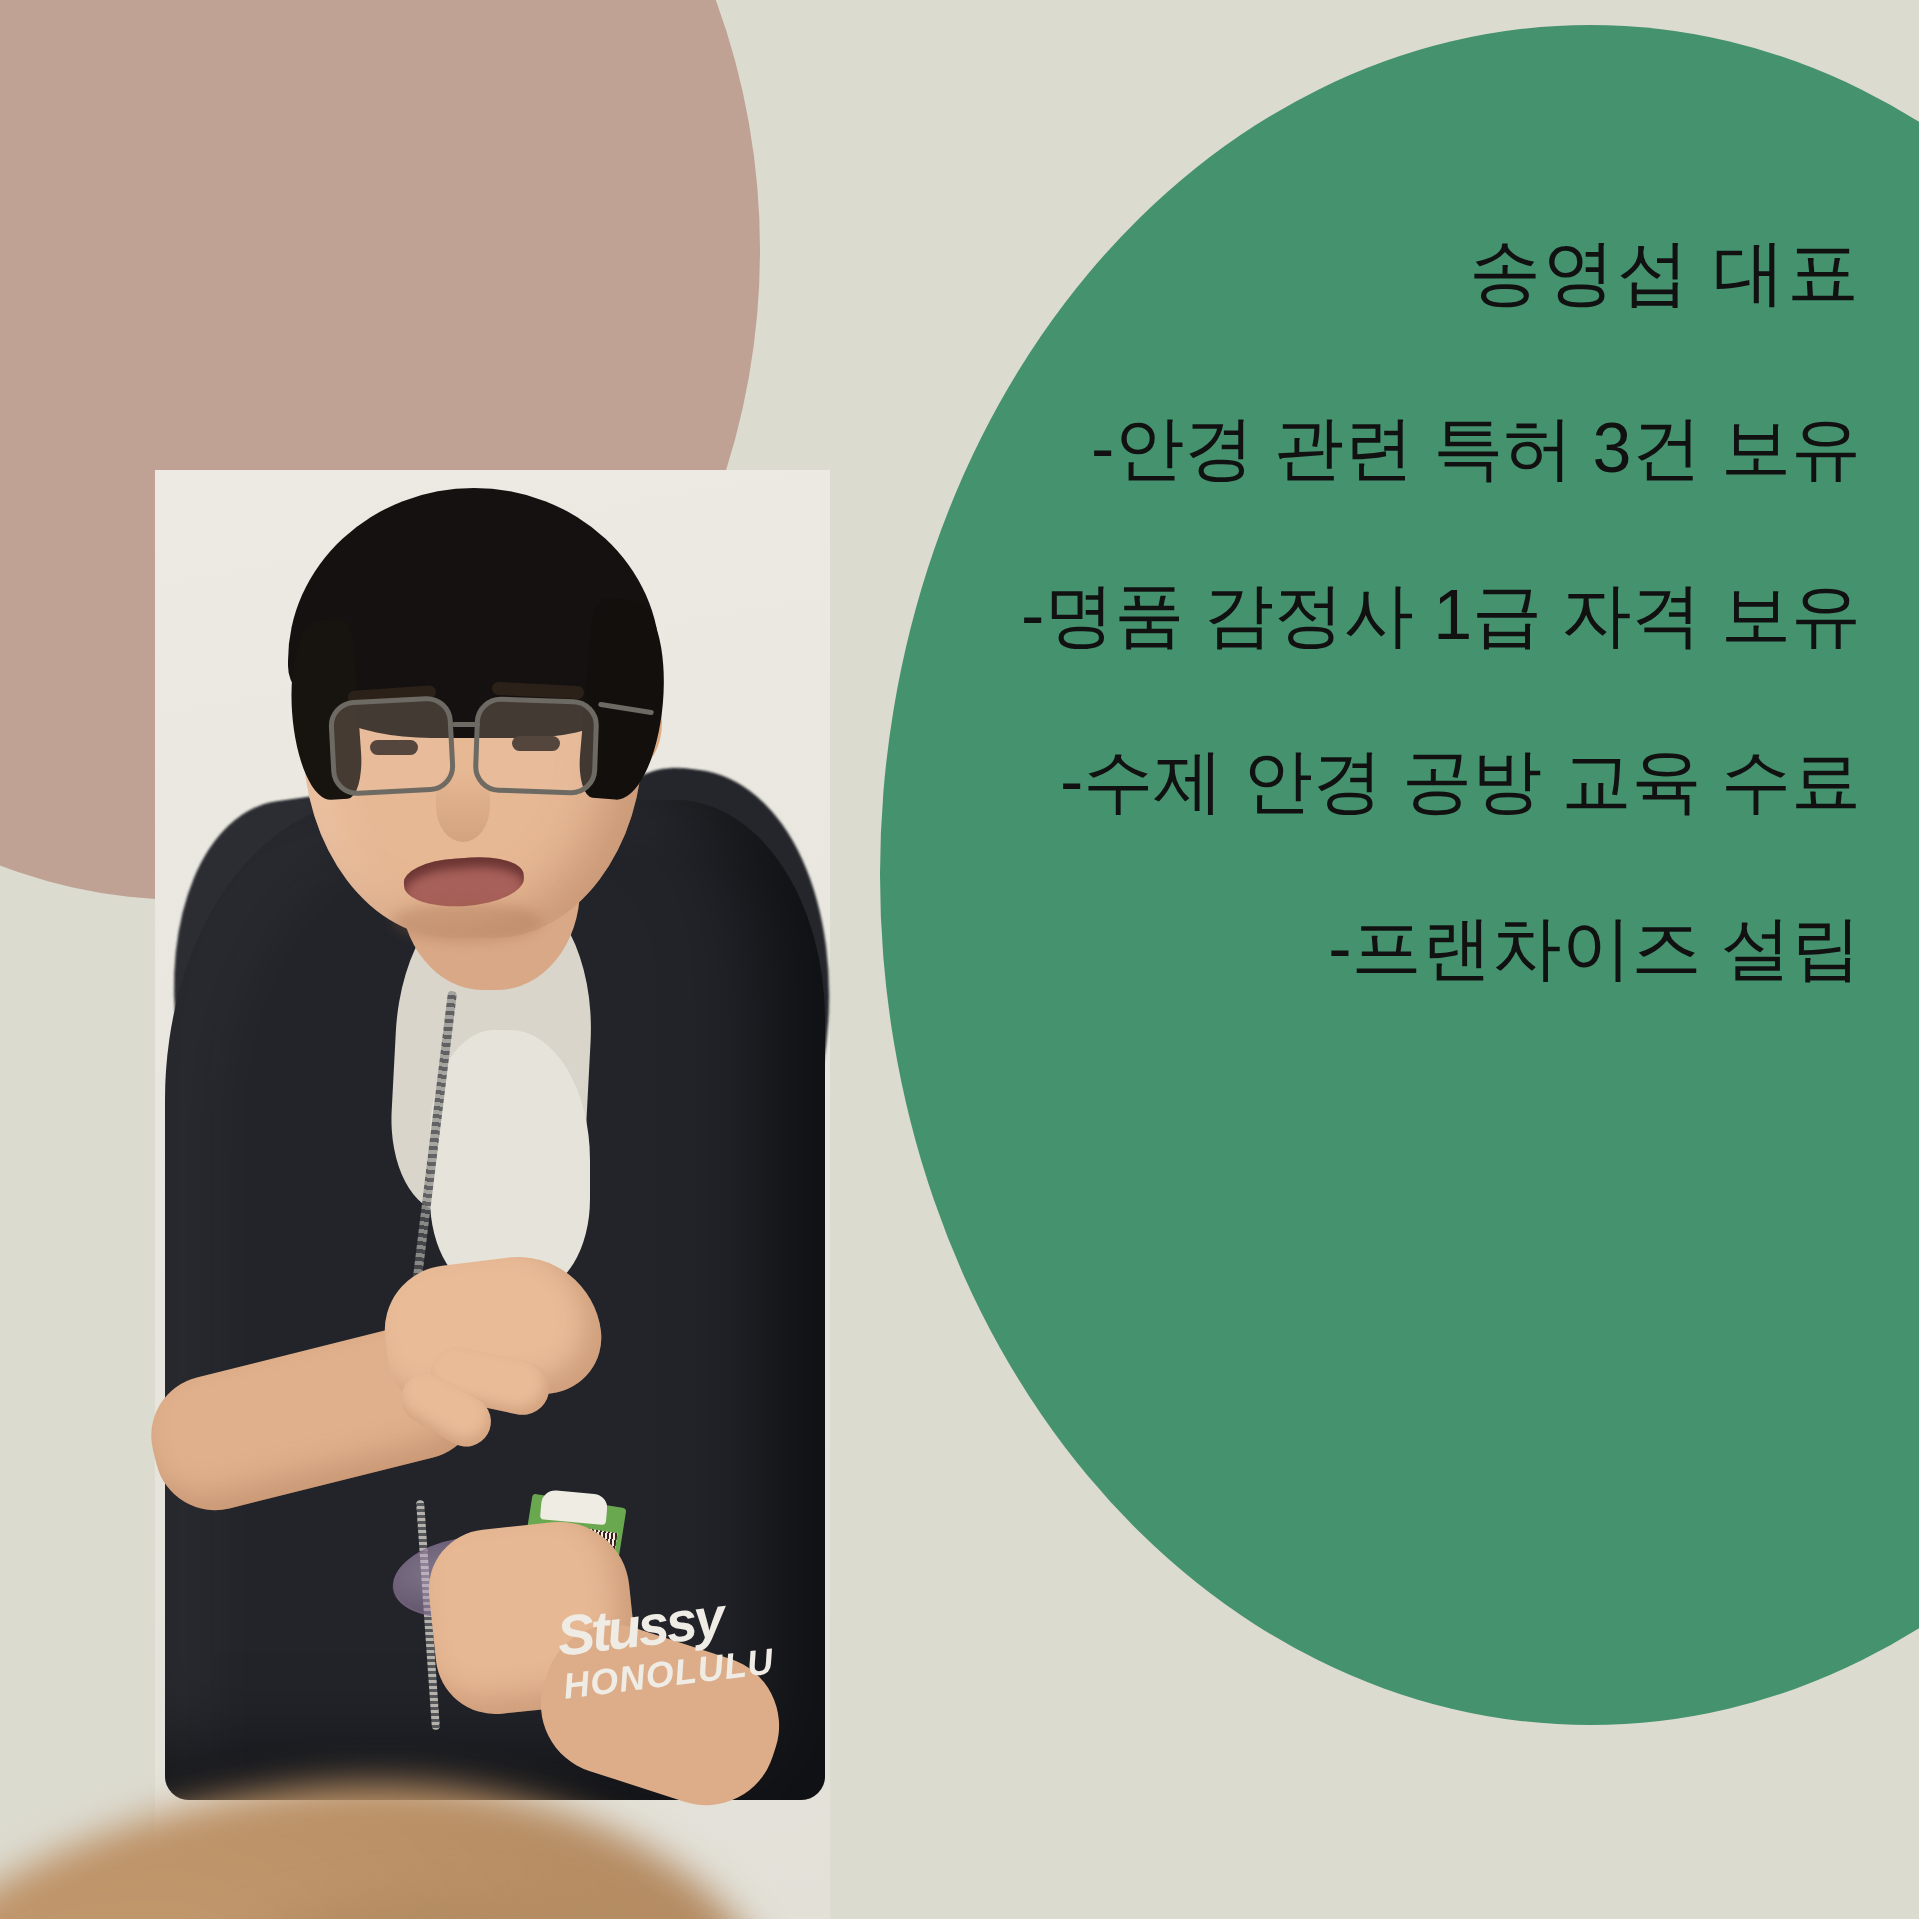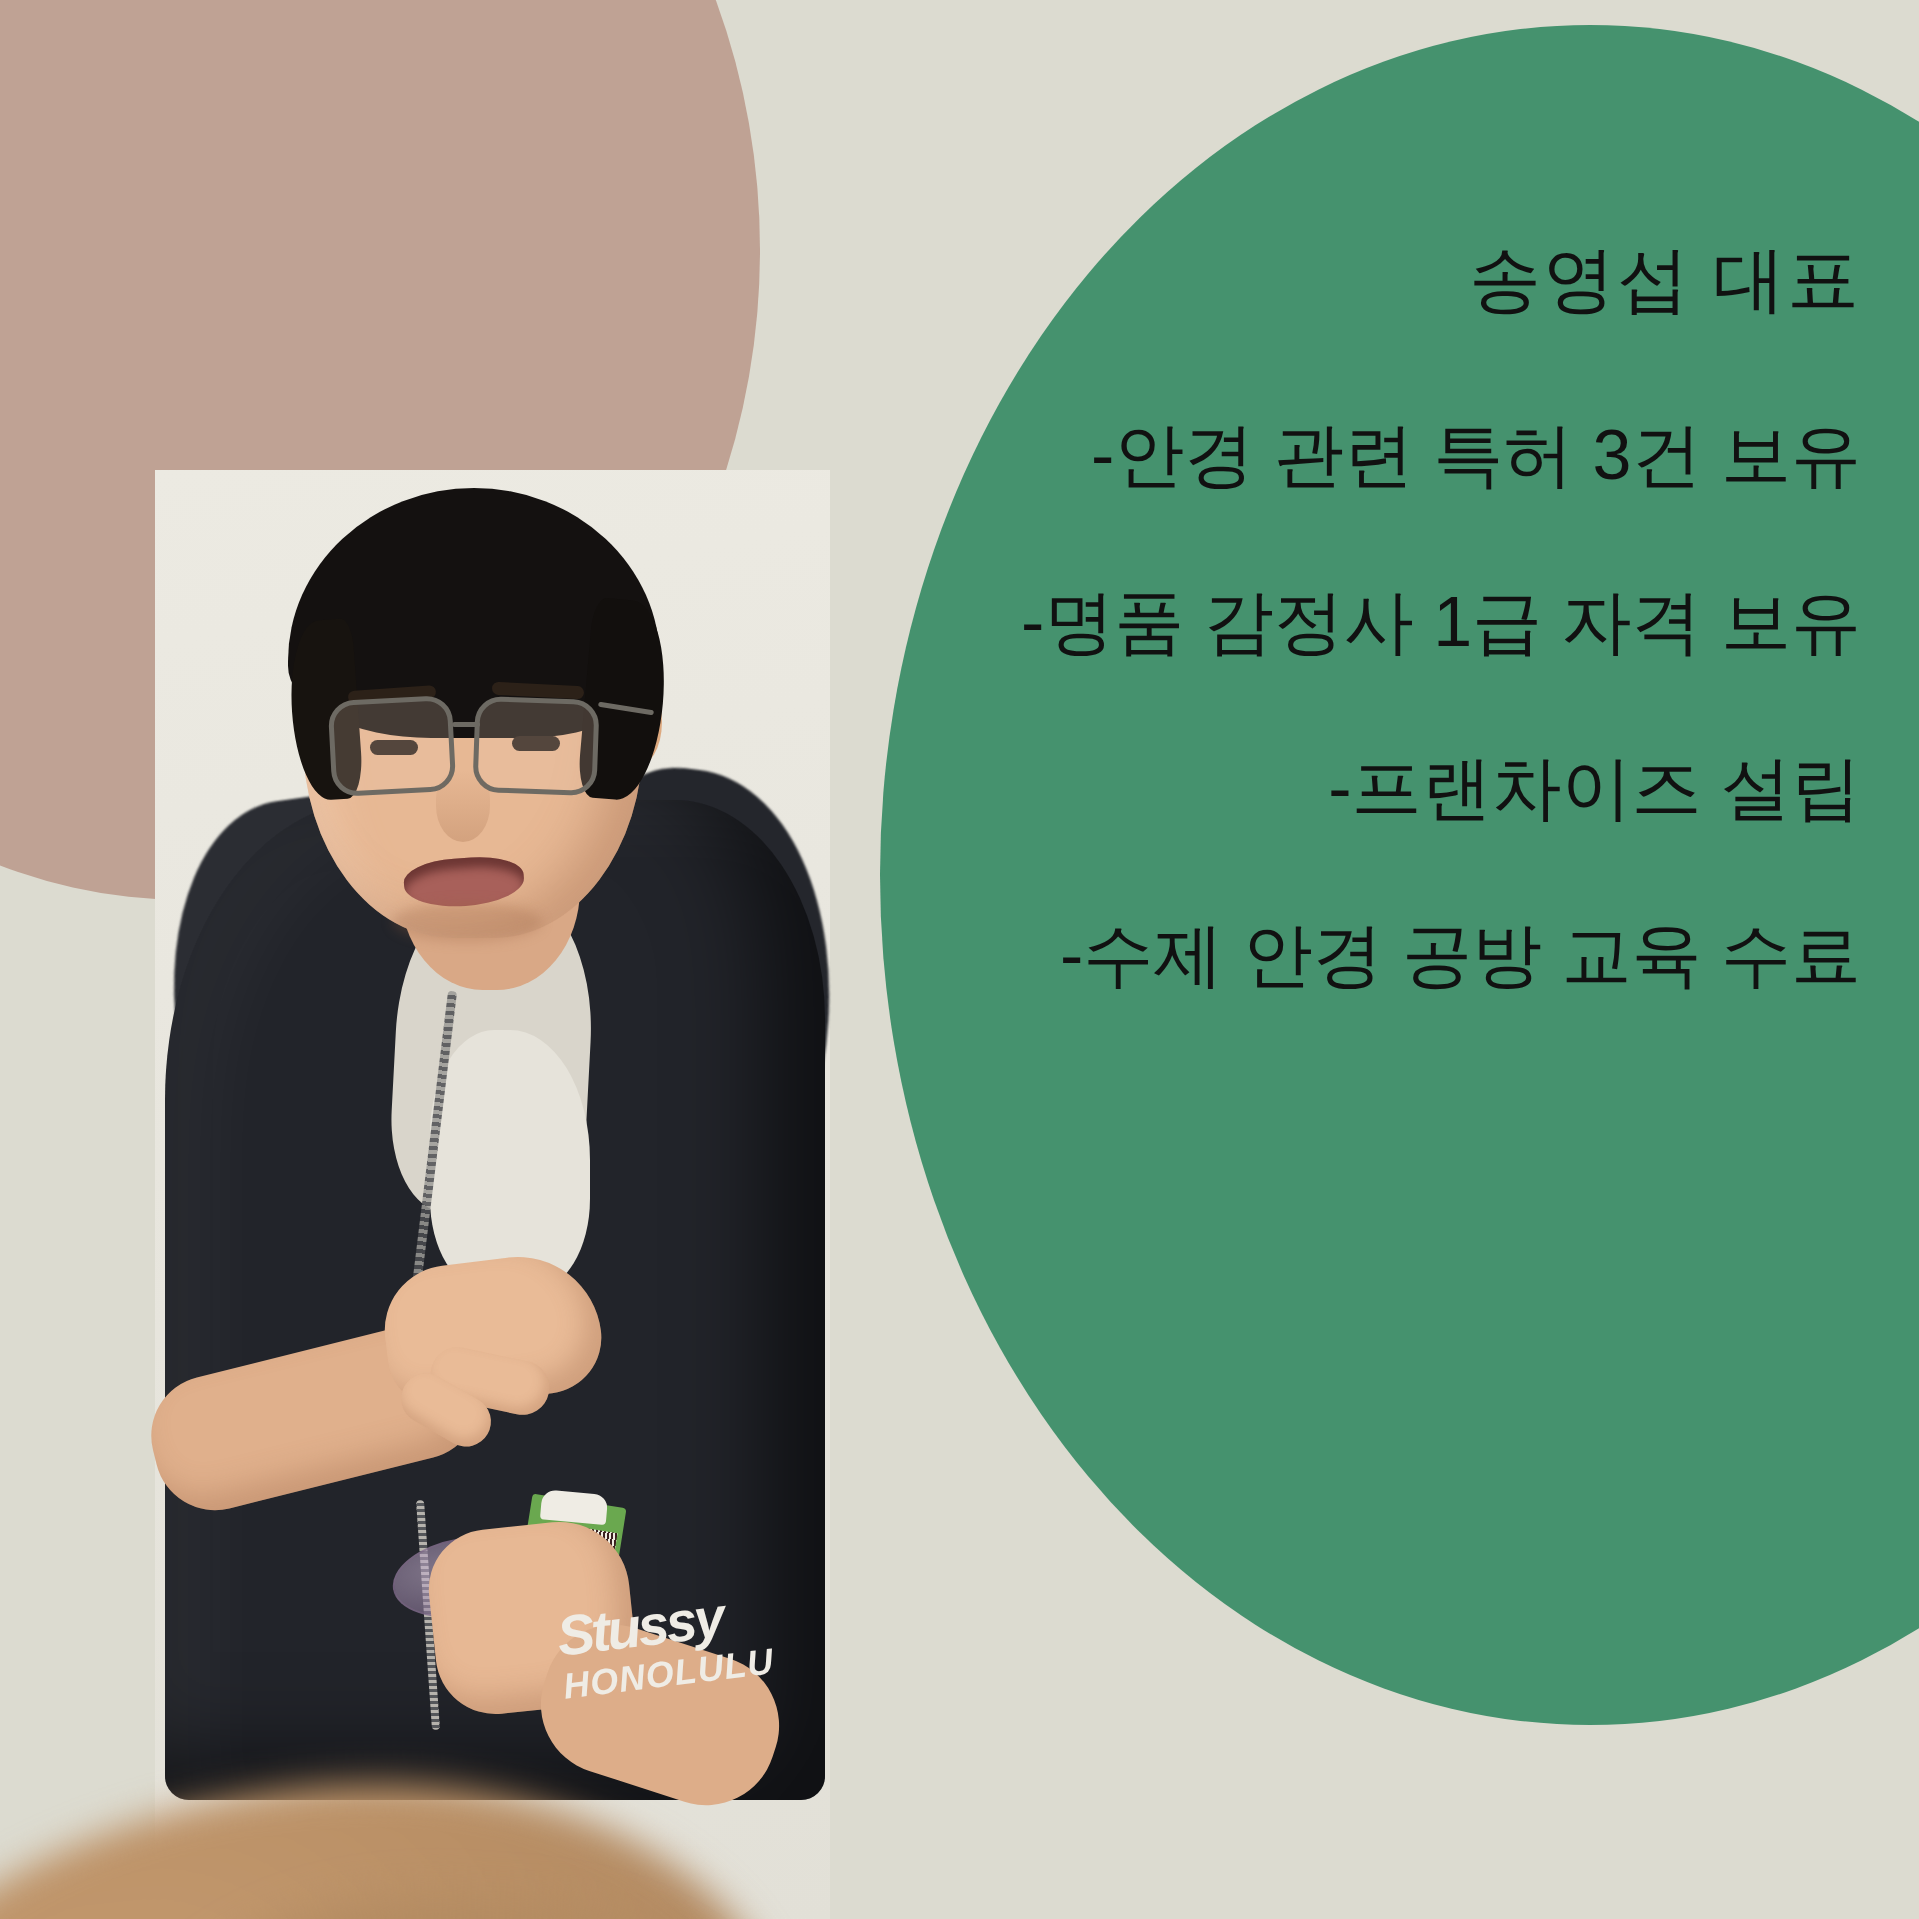--- a/index.html
+++ b/index.html
@@ -398,21 +398,21 @@
     background: #b38b61;
     border-radius: 50% 40% 0 0 / 40% 34% 0 0;
     filter: blur(22px);
     transform: rotate(4deg);
   }
 
   
   .text-panel {
     position: absolute;
     right: 58px;
-    top: 240px;
+    top: 233px;
     width: 980px;
     text-align: right;
     color: #111111;
   }
   .panel-title {
     font-size: 72px;
     font-weight: 400;
     letter-spacing: 2px;
     margin-bottom: 96px;
     line-height: 1.1;
@@ -490,17 +490,17 @@
 
     <div class="fg-blur"></div>
     <div class="fg-blur2"></div>
   </div>
 
   <div class="text-panel">
     <div class="panel-title">송영섭 대표</div>
 
     <div class="bullet-line">-안경 관련 특허 3건 보유</div>
     <div class="bullet-line">-명품 감정사 1급 자격 보유</div>
+    <div class="bullet-line">-수제 안경 공방 교육 수료</div>
     <div class="bullet-line">-프랜차이즈 설립</div>
-    <div class="bullet-line">-수제 안경 공방 교육 수료</div>
   </div>
 
 </div>
 
 </body></html>

